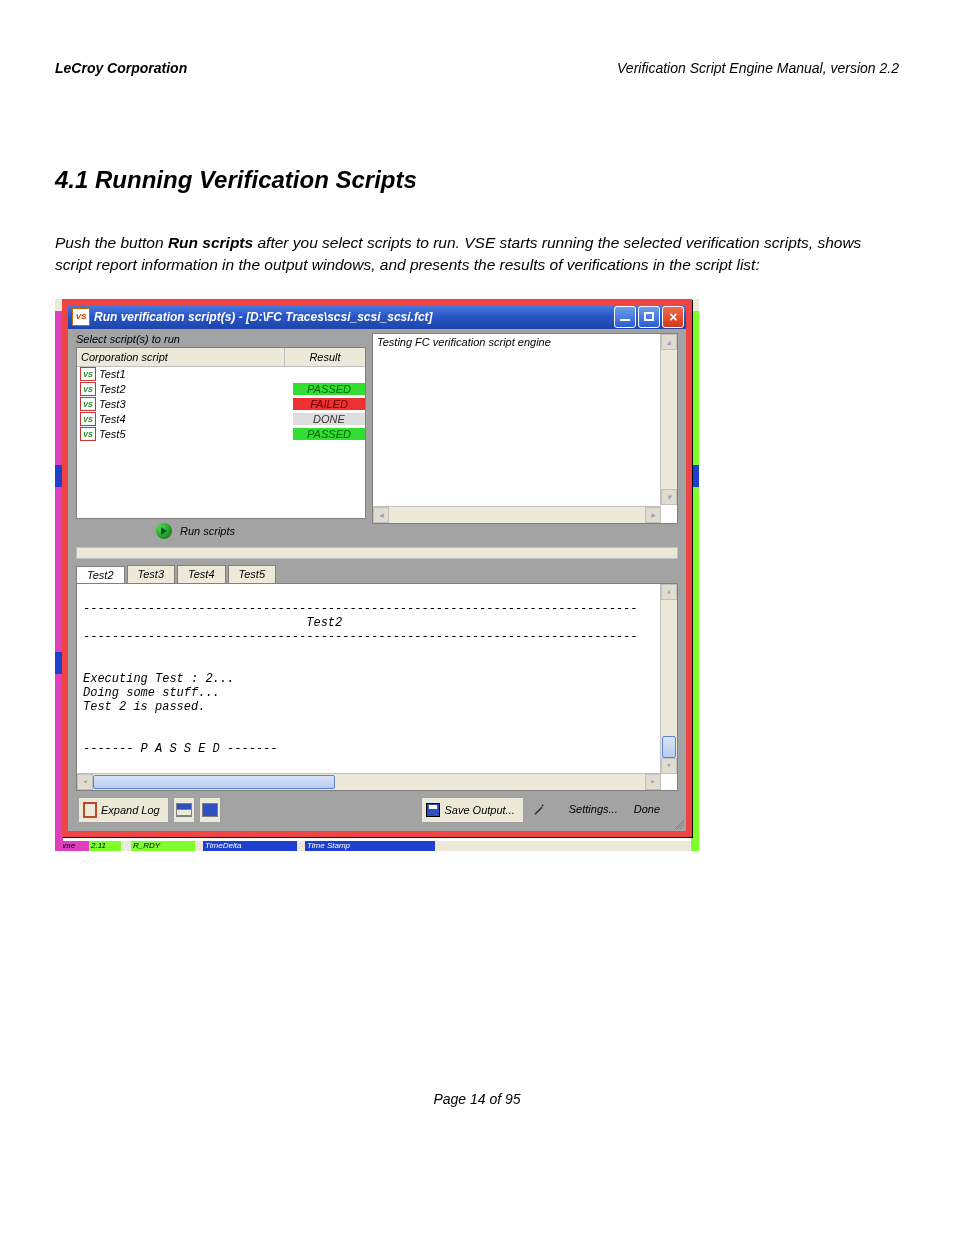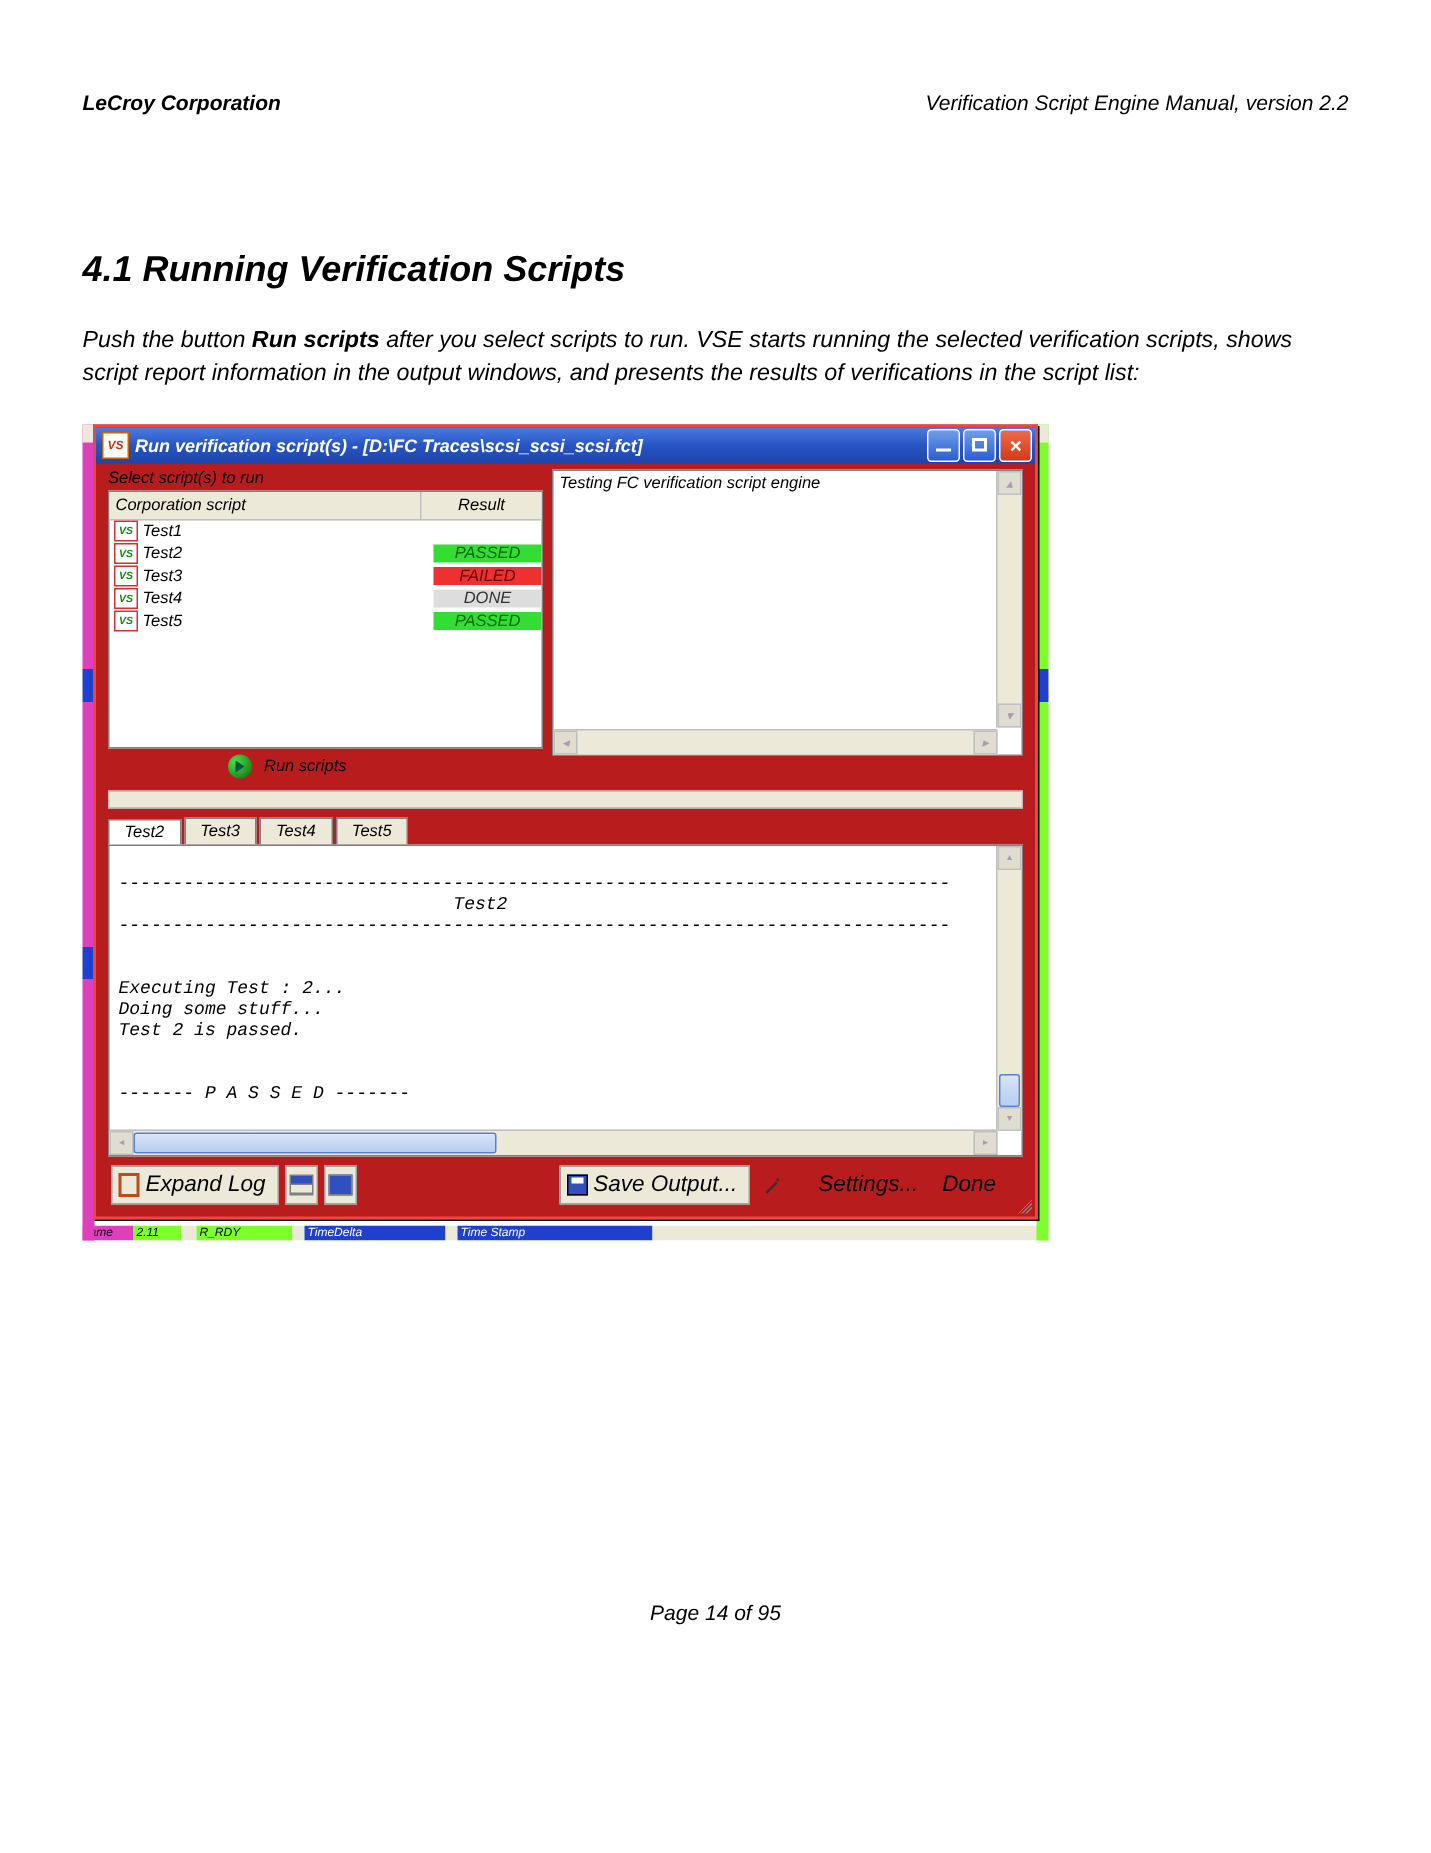--- a/index.html
+++ b/index.html
@@ -19,21 +19,21 @@
     justify-content: space-between;
     font-size: 14px;
   }
   .header-left { font-weight: bold; }
   .section-title {
     margin-top: 90px;
     font-size: 24px;
     font-weight: bold;
   }
   .body-text {
-    margin-top: 22px;
+    margin-top: 38px;
     font-size: 15.5px;
     line-height: 1.45;
   }
   .body-text .bold { font-weight: bold; }
 
   
   .screenshot-wrap {
     margin-top: 22px;
     width: 644px;
     position: relative;
@@ -49,22 +49,22 @@
     bottom: 0;
     width: 8px;
   }
   .bg-left-col { left: 0; }
   .bg-right-col { right: 0; }
 
   
   .window {
     position: relative;
     margin: 12px 7px 4px 7px;
-    background: #b91c1c;
-    border: 2px solid #ef4444;
+    background: #a3a3a3;
+    border: 6px solid #ef4444;
     box-shadow: 1px 1px 0 #000;
   }
   .titlebar {
     display: flex;
     align-items: center;
     height: 24px;
     background: linear-gradient(to bottom, #4a7ce0, #2754c5 50%, #1e44a8);
     padding: 0 2px 0 4px;
   }
   .title-app-icon {
@@ -239,24 +239,23 @@
   }
   .hscroll2 .hthumb {
     width: 240px; margin: 1px 0;
     background: linear-gradient(#d8e4f8,#b8cdf0);
     border: 1px solid #5a80d0;
     border-radius: 2px;
   }
 
   .bottom-bar {
     display: flex;
-    align-items: center;
     padding: 6px 2px 2px 2px;
     gap: 4px;
-    font-size: 15px;
+    font-size: 11px;
   }
   .bb-btn {
     border: 1px solid #a0a0a0;
     background: #ece9d8;
     padding: 2px 8px 2px 4px;
     display: flex;
     align-items: center;
     gap: 4px;
     height: 20px;
   }

